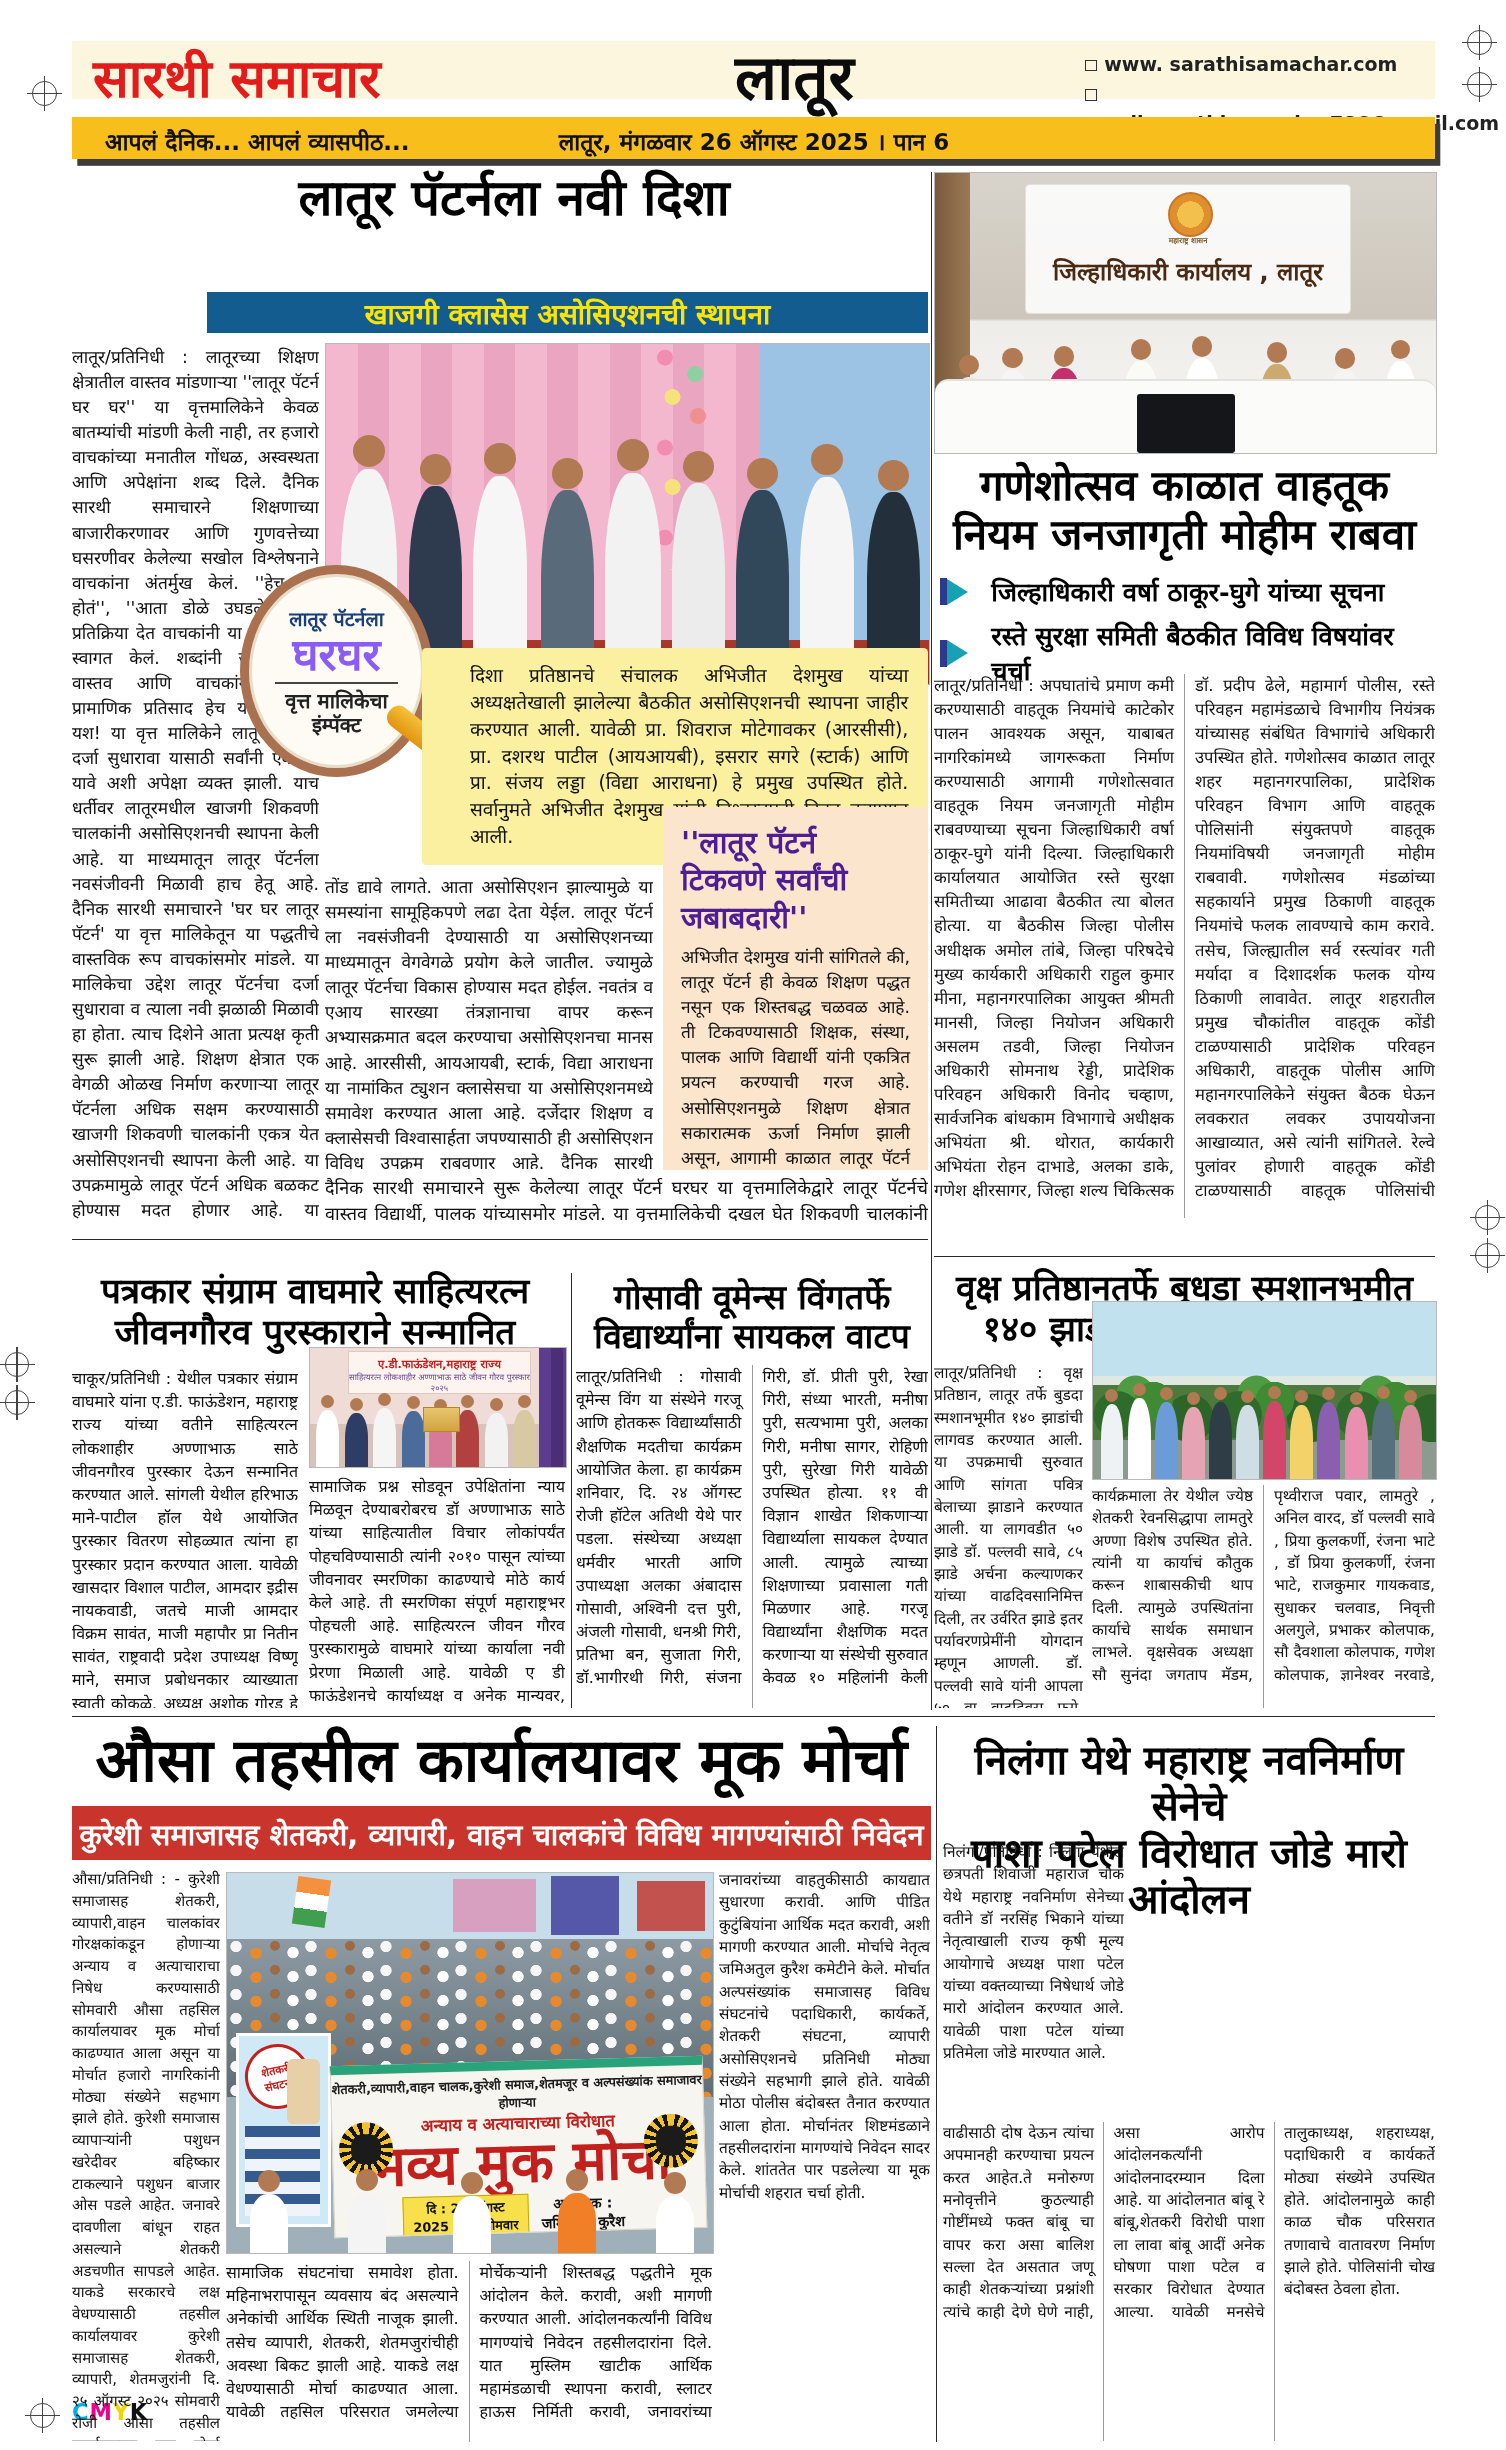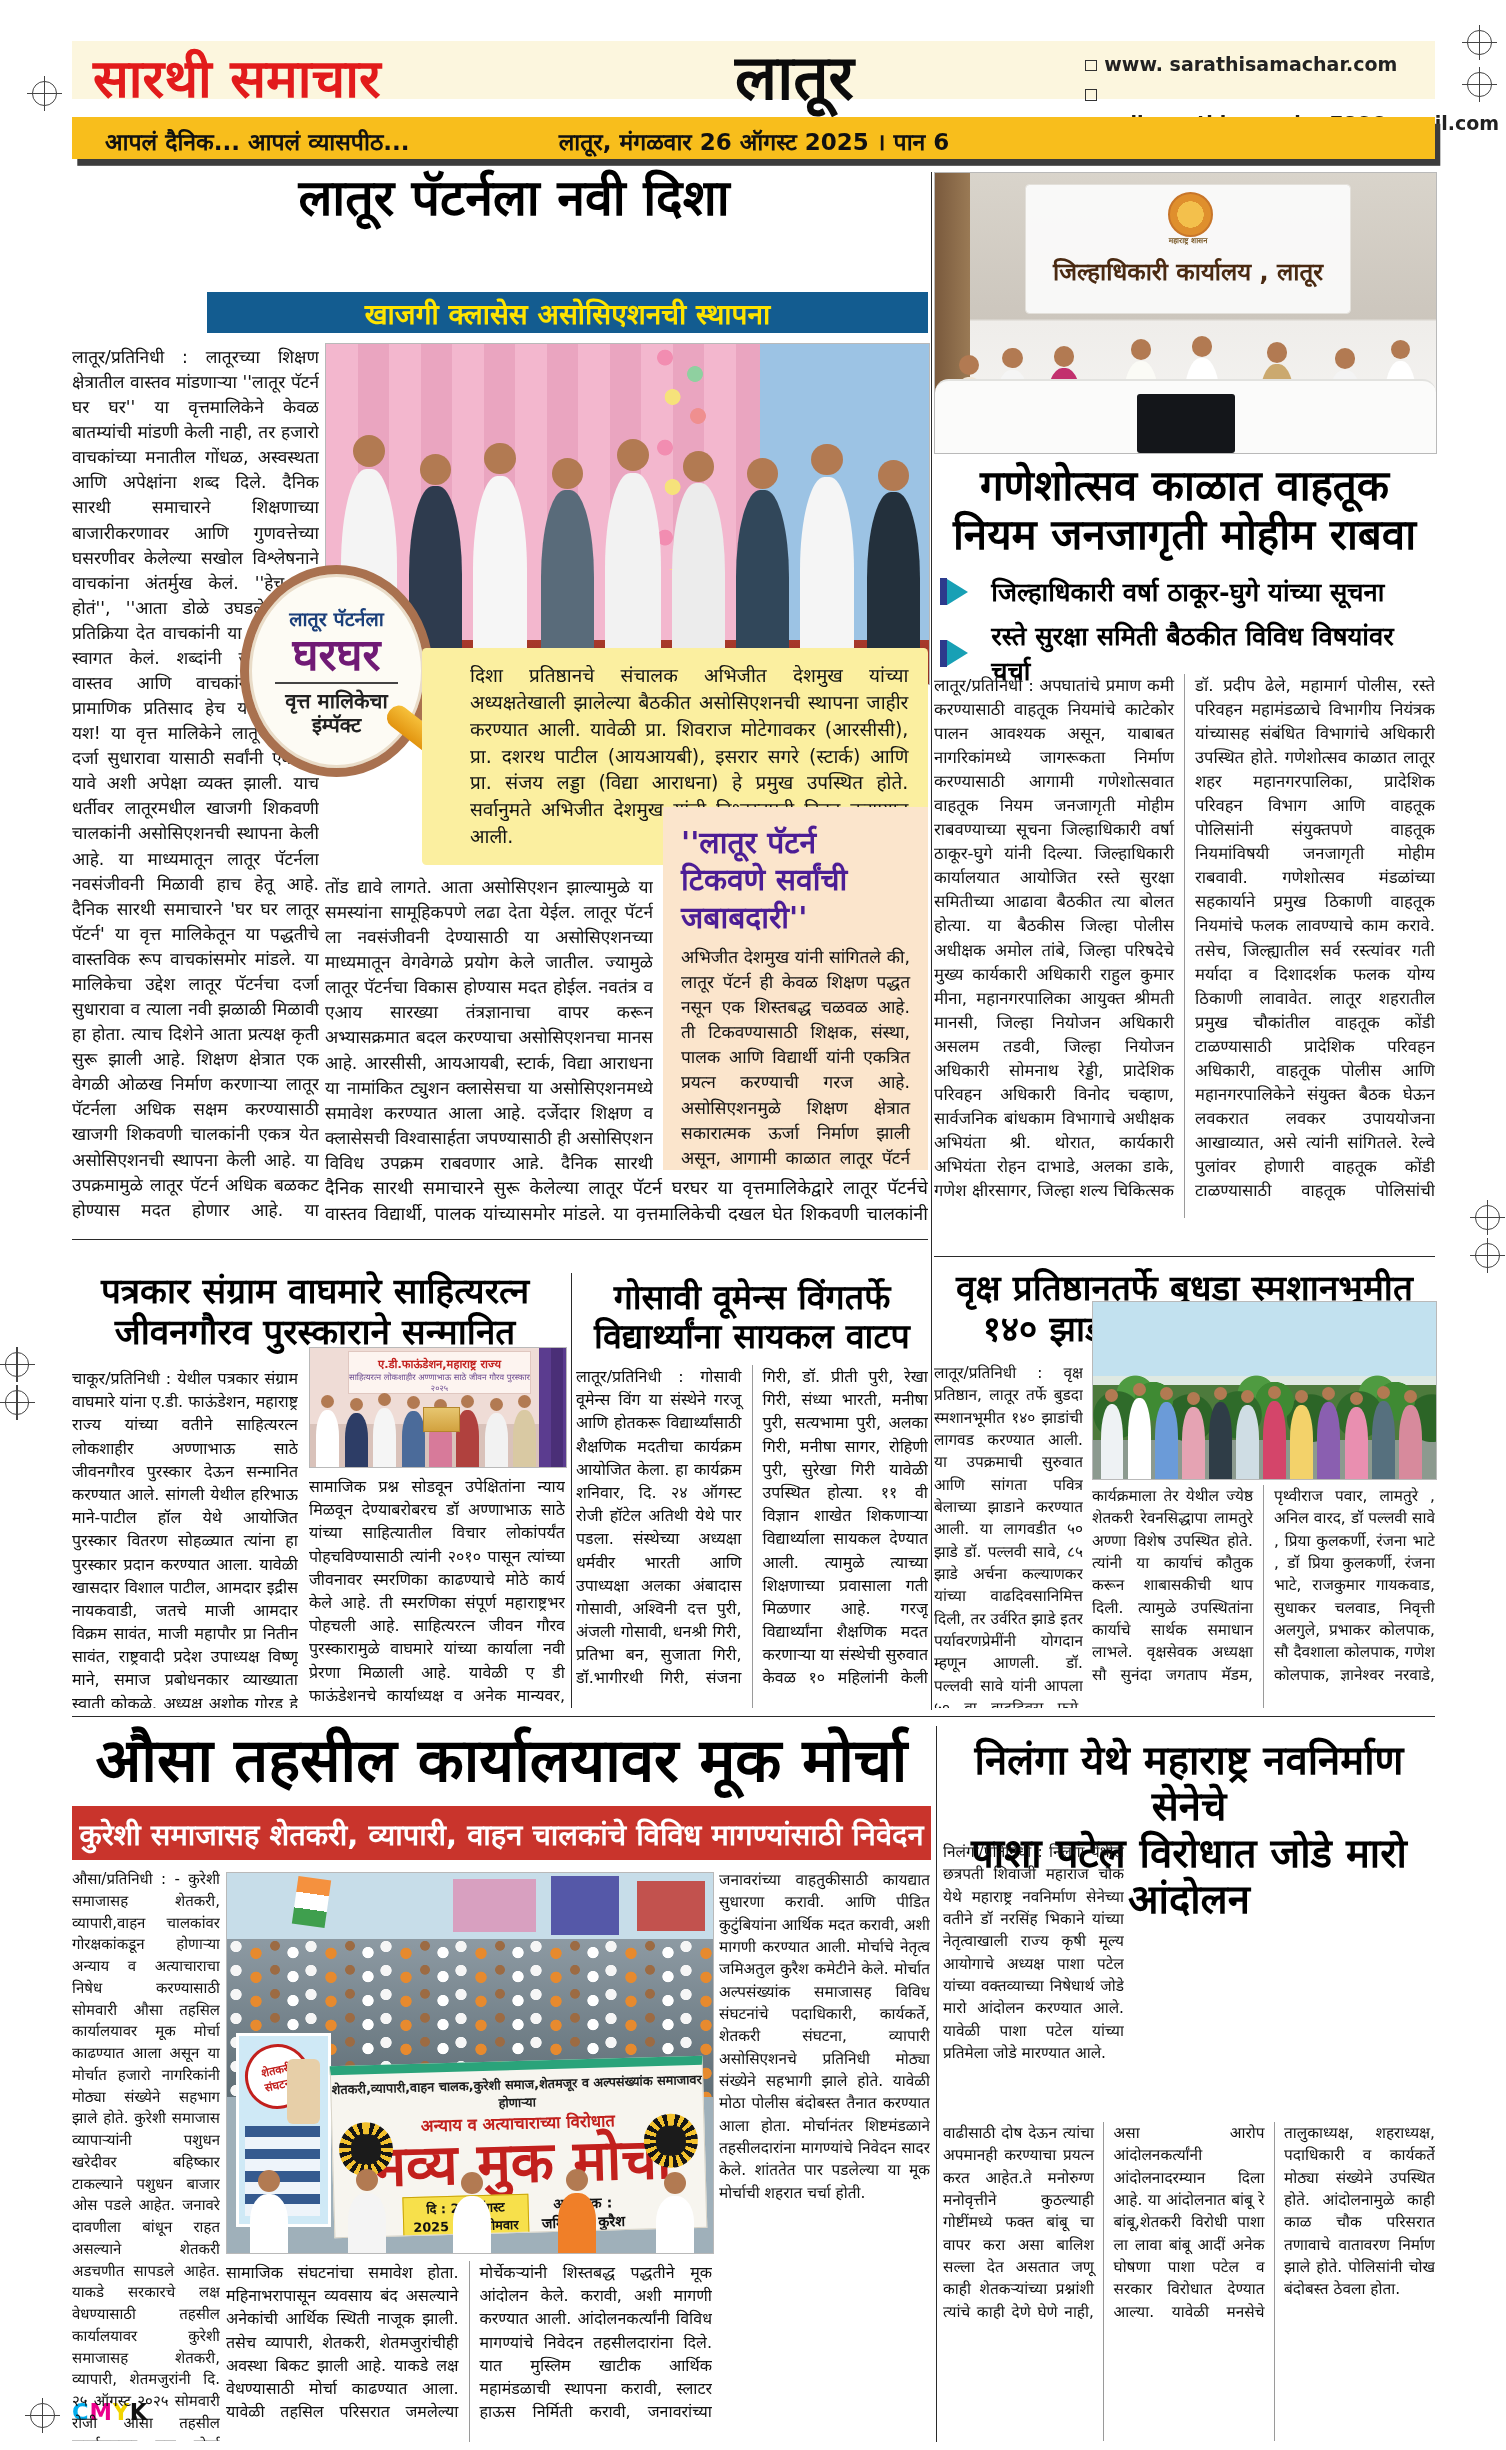--- a/index.html
+++ b/index.html
@@ -42,21 +42,21 @@
   .ybox{background:#FBEFA0;border-radius:4.5px;padding:13.6px 19.6px 12px 48px;overflow:hidden;}
   .ybox .ti{font-size:35px;font-weight:bold;color:#000;margin-bottom:7.5px;}
   .ybox .tx{font-size:19px;line-height:1.42;text-align:justify;}
   .qbox{background:#FBE5CC;padding:16.6px 18px;overflow:hidden;}
   .qbox .ti{font-size:30px;font-weight:bold;line-height:1.25;color:#4c1d95;margin-bottom:9px;}
   .qbox .tx{font-size:17.3px;line-height:1.45;text-align:justify;}
   
   .badge{border:9.8px solid #A9714F;border-radius:50%;background:#fdfbf4;box-shadow:0 0 0 3px #e9dcc8 inset;
          display:flex;flex-direction:column;align-items:center;justify-content:center;text-align:center;}
   .badge .l1{color:#1b3f7a;font-size:19.6px;font-weight:bold;}
-  .badge .l2{color:#701a75;font-size:44px;font-weight:bold;line-height:1.05;}
+  .badge .l2{color:#8b5cf6;font-size:44px;font-weight:bold;line-height:1.05;}
   .badge .dv{width:70%;border-top:2.3px solid #444;margin:4.5px 0;}
   .badge .l3,.badge .l4{color:#222;font-size:20.3px;font-weight:bold;line-height:1.2;}
   .handle{position:absolute;width:65px;height:22.6px;background:linear-gradient(#f6c03a,#e2940f);border-radius:10.5px;transform:rotate(38deg);}
   
   .photo{position:absolute;overflow:hidden;border:0.8px solid #b9b9b9;}
   .p{position:absolute;bottom:0;}
   .p::before{content:"";display:block;width:58%;height:0;padding-top:58%;border-radius:50%;background:#b27a52;margin:0 auto 1.5px auto;}
   .p::after{content:"";display:block;width:100%;height:calc(100% - 0.62 * var(--w));border-radius:45% 45% 0 0;background:var(--c,#eee);}
   .scene-meeting{background:linear-gradient(180deg,#d9d4cb 0%,#ccc6bd 52%,#efedea 53%,#f6f5f3 100%);}
   .glass{position:absolute;background:rgba(252,252,252,0.92);border:1.5px solid #e3e0da;border-radius:4.5px;}

